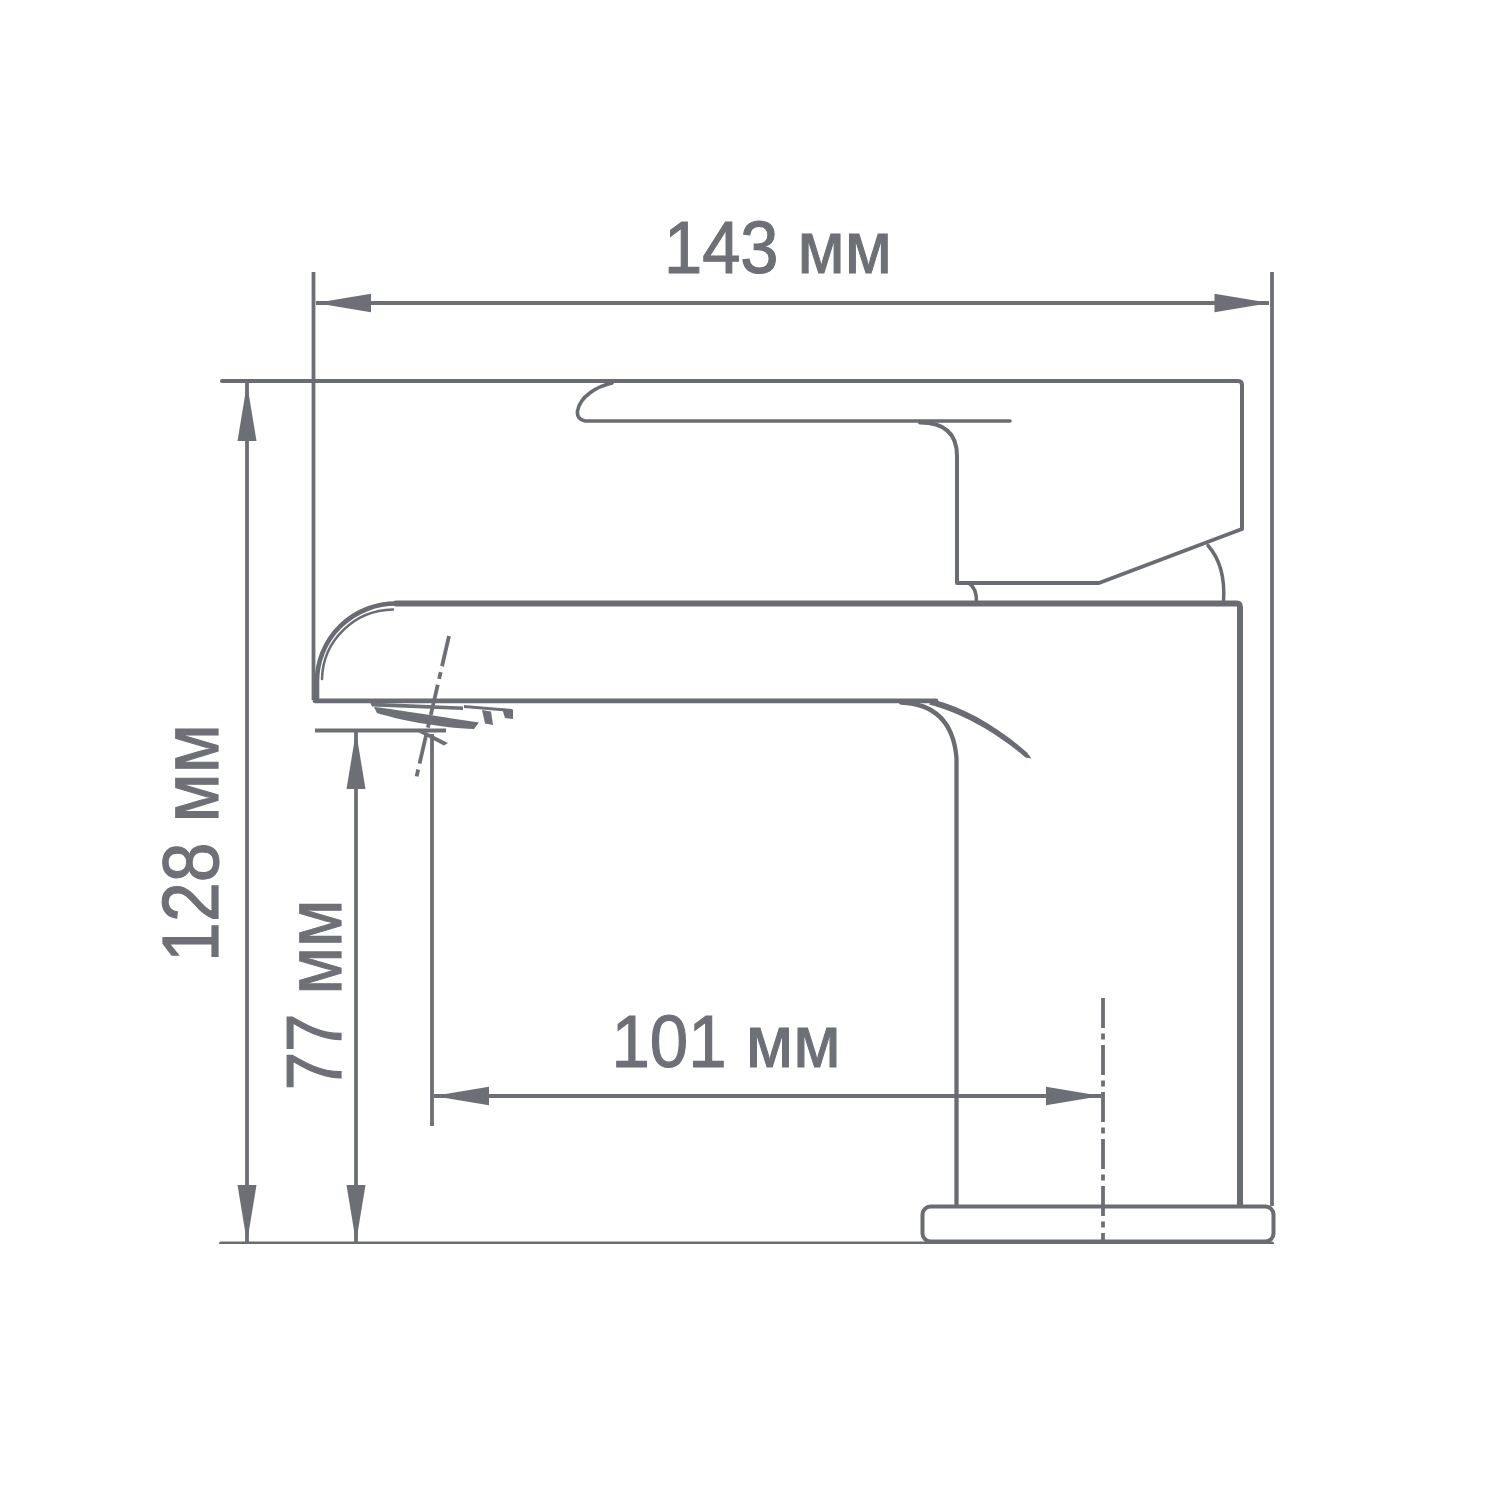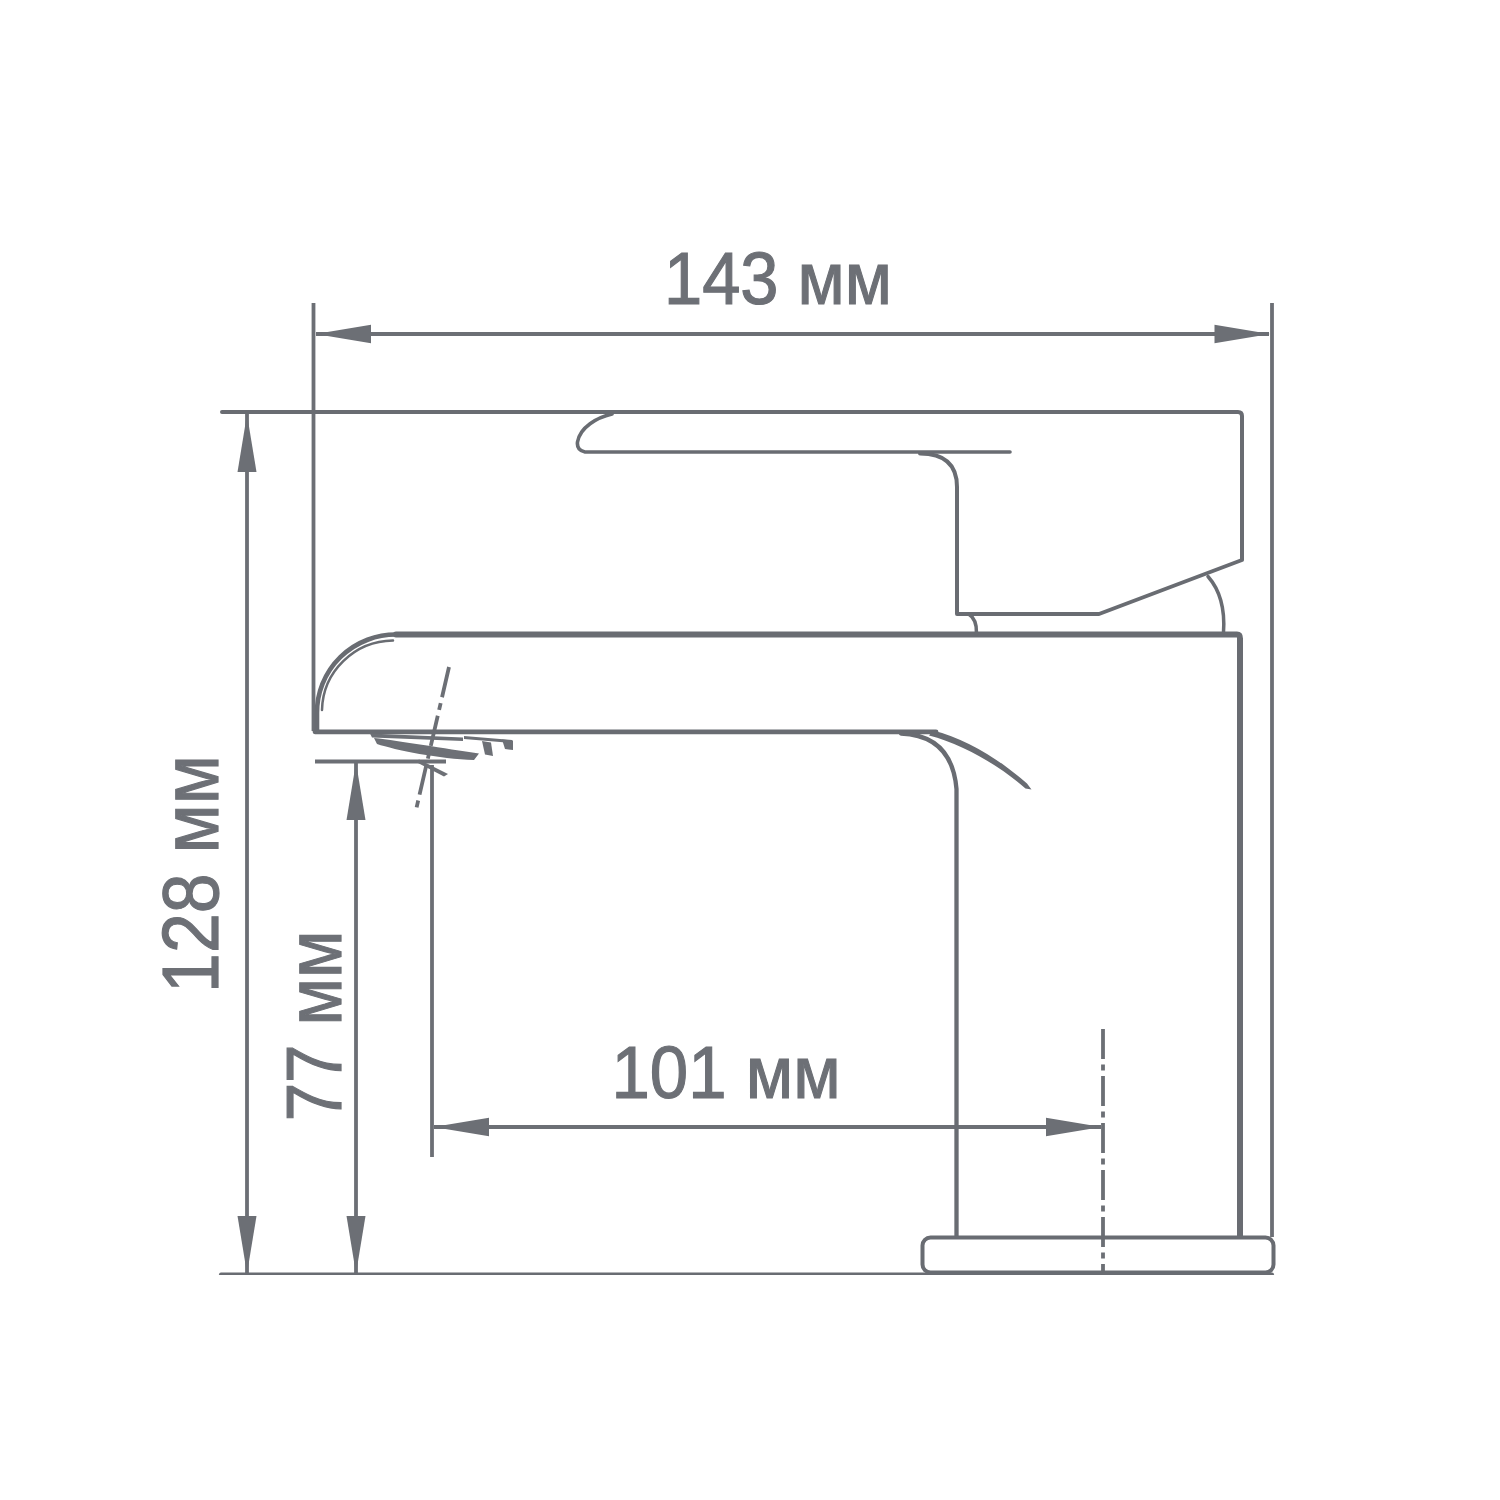--- a/index.html
+++ b/index.html
@@ -1,16 +1,16 @@
 <!DOCTYPE html>
 <html><head>
 <meta charset="utf-8">
 <style>
   html,body{margin:0;padding:0;background:#ffffff;}
-  #page{position:relative;width:1500px;height:1244px;background:#15803d;overflow:hidden;margin-top:31px;}
+  #page{position:relative;width:1500px;height:1244px;background:#15803d;overflow:hidden;}
   text{font-family:"Liberation Sans",sans-serif;fill:#6d7076;}
 </style>
 </head>
 <body>
 <div id="page">
 <svg style="filter:blur(0.45px)" width="1500" height="1500" viewBox="0 0 1500 1500" xmlns="http://www.w3.org/2000/svg">
   <rect x="0" y="0" width="1500" height="1500" fill="#ffffff"></rect>
 
   <g stroke="#6c6f75" stroke-width="3.8" fill="none">
 

